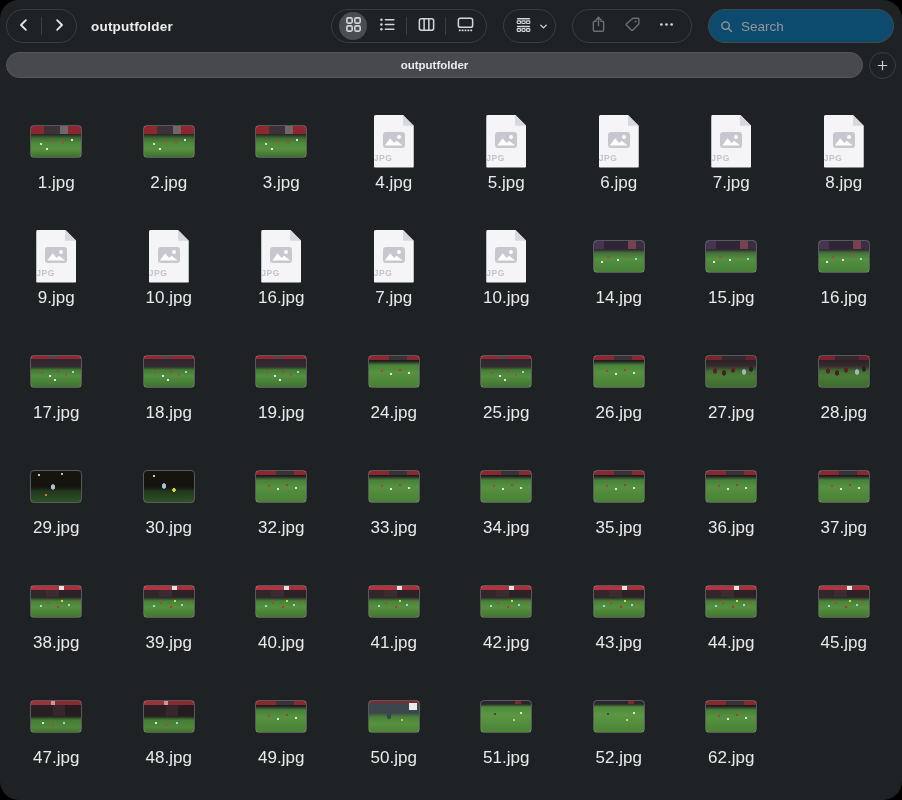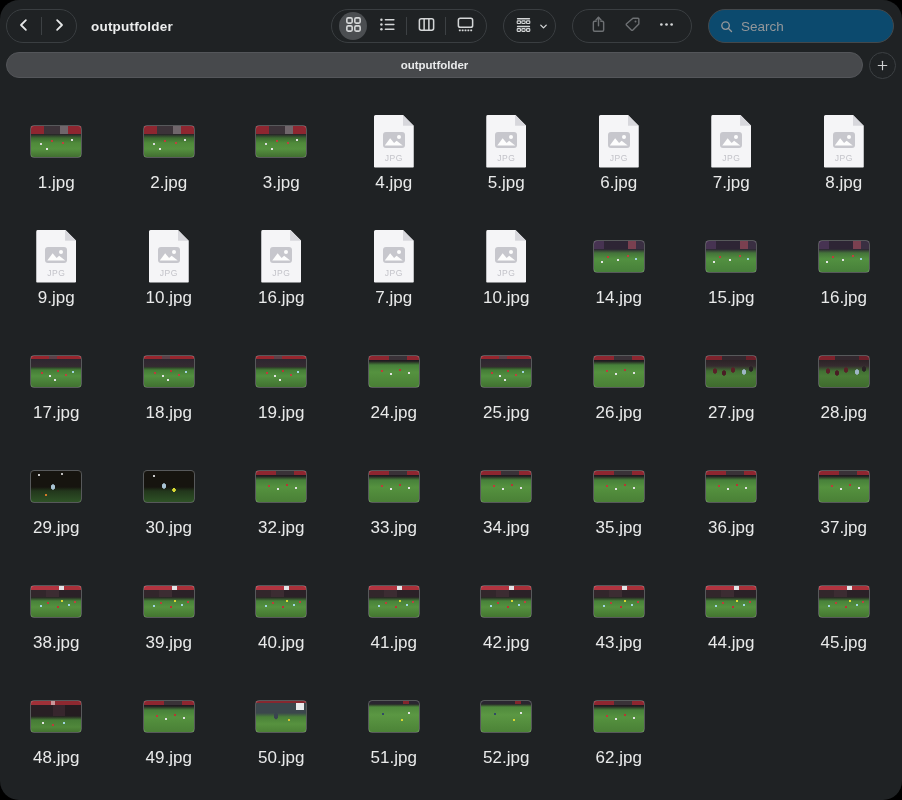--- a/index.html
+++ b/index.html
@@ -78,22 +78,22 @@
     background:#c7c7cd; border-radius:3px;
   }
   .doc .pic::before {
     content:""; position:absolute; left:2px; right:2px; bottom:2px; height:8px; background:#fdfdfd;
     clip-path:polygon(0 100%, 30% 10%, 52% 70%, 66% 40%, 100% 100%);
   }
   .doc .pic::after {
     content:""; position:absolute; right:4px; top:3px; width:4px; height:4px; border-radius:50%; background:#fdfdfd;
   }
   .doc .doclabel {
-    position:absolute; left:0; right:0; bottom:5px; text-align:center;
-    color:#c3c3c9; font-size:8.5px; font-weight:400; letter-spacing:.5px;
+    position:absolute; left:0; right:0; bottom:5px; 
+    color:#c3c3c9; font-size:8.5px; font-weight:700; letter-spacing:.5px;
   }
   
   .th {
     width:52px; height:33px; border-radius:4.5px; border:1px solid rgba(255,255,255,.25);
     background-color:#3f6f30; background-repeat:no-repeat;
   }
   .t1 { background:
     radial-gradient(2px 2px at 10px 18px,#d9d9d9 60%,transparent 75%),
     radial-gradient(2px 2px at 21px 15px,#c03a3a 60%,transparent 75%),
     radial-gradient(2px 2px at 32px 17px,#c04040 60%,transparent 75%),
@@ -699,26 +699,33 @@
 
   <div class="file">
     <div class="iconbox">
       <div class="icon th t5"></div>
 
     </div>
     <span class="fname">45.jpg</span>
   </div>
 
 
-
   <div class="file">
     <div class="iconbox">
       <div class="icon th t6"></div>
 
     </div>
+    <span class="fname">47.jpg</span>
+  </div>
+
+  <div class="file">
+    <div class="iconbox">
+      <div class="icon th t6"></div>
+
+    </div>
     <span class="fname">48.jpg</span>
   </div>
 
   <div class="file">
     <div class="iconbox">
       <div class="icon th t4"></div>
 
     </div>
     <span class="fname">49.jpg</span>
   </div>

